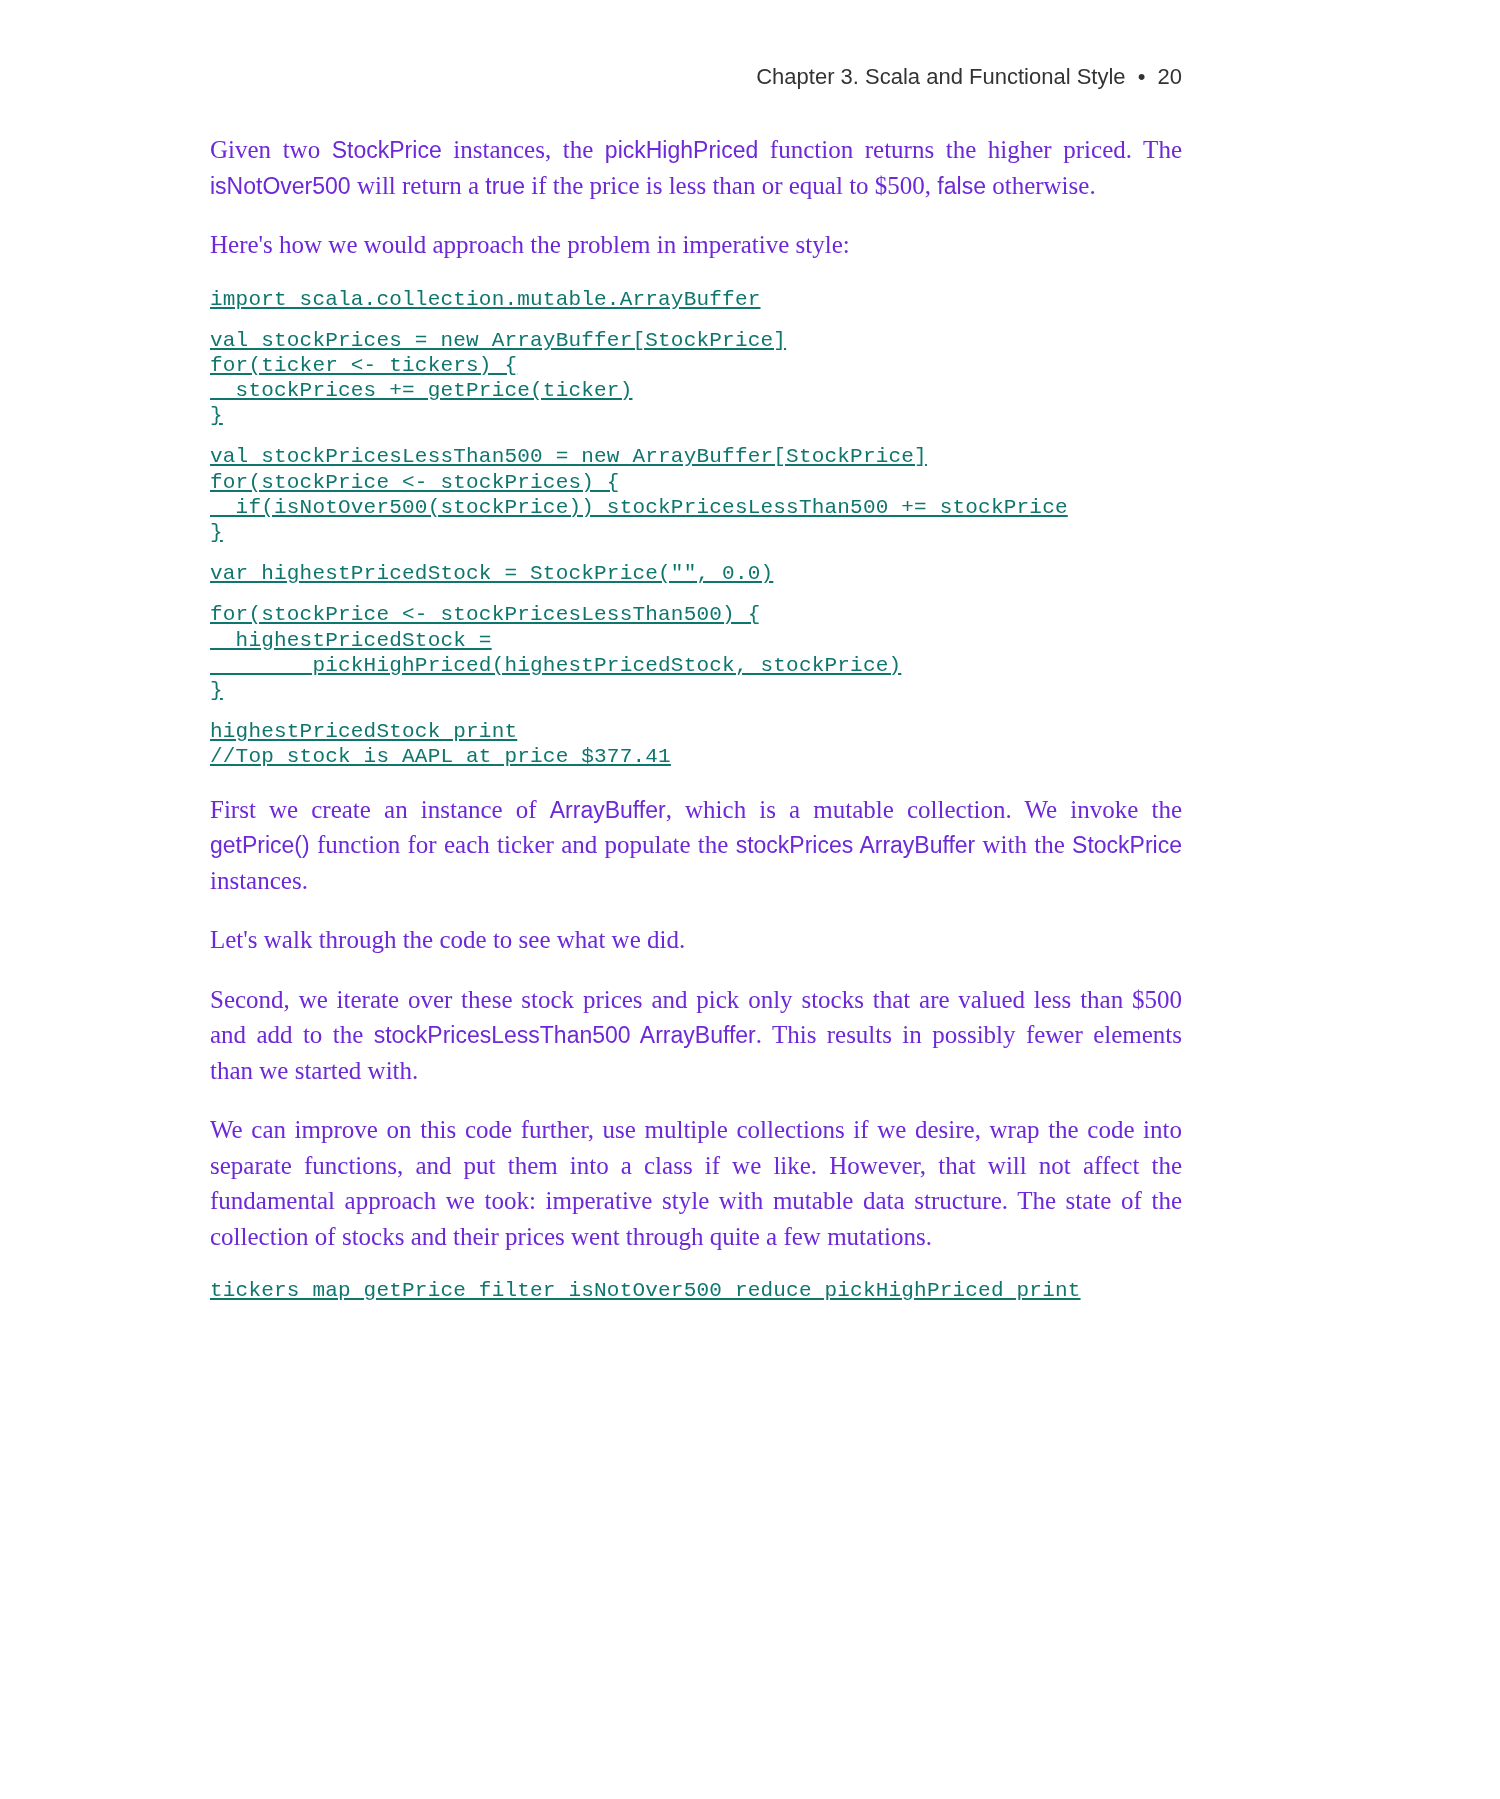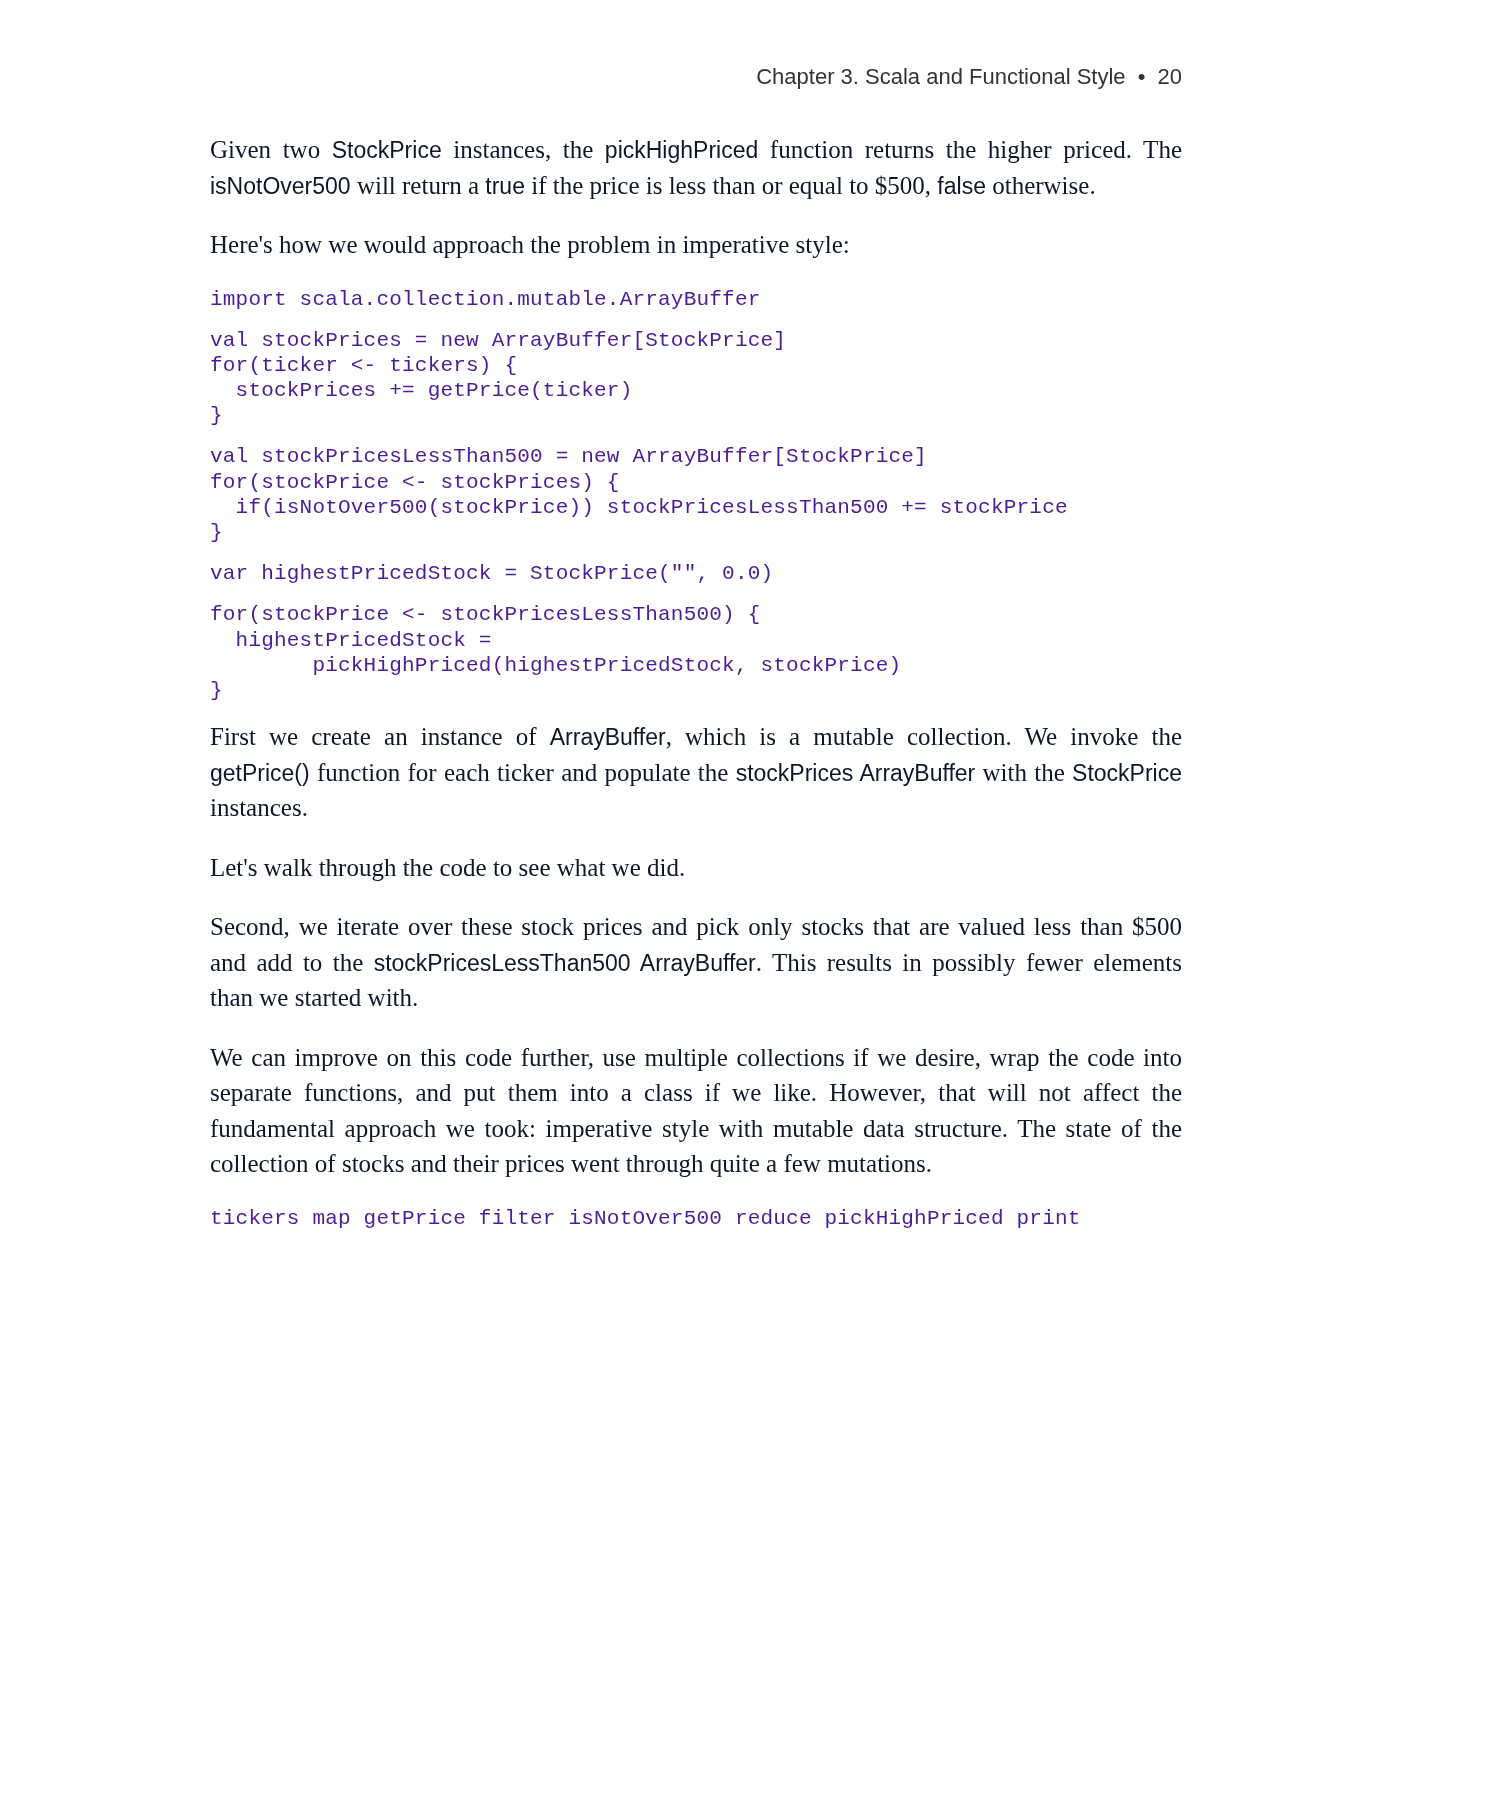--- a/index.html
+++ b/index.html
@@ -30,34 +30,35 @@
       padding-top: 4px;
     }
     .header .bullet {
       margin: 0 6px;
     }
     .para {
       font-size: 25px;
       line-height: 1.42;
       margin-bottom: 24px;
       text-align: justify;
-      color: #0f172a;
+      color: #6d28d9;
     }
     .inline-code {
       font-family: 'Segoe UI', 'Helvetica Neue', Arial, sans-serif;
       font-size: 23px;
     }
     .code-block {
       font-family: 'Consolas', 'Menlo', 'Courier New', monospace;
       font-size: 21px;
       line-height: 1.2;
       white-space: pre;
       margin-bottom: 16px;
-      color: #4c1d95;
+      color: #0f766e;
       letter-spacing: 0.2px;
+      text-decoration: underline;
     }
     .page-footer {
       position: absolute;
       bottom: 48px;
       left: 0;
       right: 0;
       text-align: center;
       font-family: Arial, sans-serif;
       font-size: 21px;
       color: #333;
@@ -92,20 +93,22 @@
 }</div>
   <div class="code-block">val stockPricesLessThan500 = new ArrayBuffer[StockPrice]
 for(stockPrice &lt;- stockPrices) {
   if(isNotOver500(stockPrice)) stockPricesLessThan500 += stockPrice
 }</div>
   <div class="code-block">var highestPricedStock = StockPrice("", 0.0)</div>
   <div class="code-block">for(stockPrice &lt;- stockPricesLessThan500) {
   highestPricedStock =
         pickHighPriced(highestPricedStock, stockPrice)
 }</div>
+  <div class="code-block" style="margin-bottom:22px;">highestPricedStock print
+//Top stock is AAPL at price $377.41</div>
 
   <p class="para">
     <span>First we create an instance of </span><span class="inline-code">ArrayBuffer</span><span>, which is a mutable collection. We invoke the </span><span class="inline-code">getPrice()</span><span> function for each ticker and populate the </span><span class="inline-code">stockPrices ArrayBuffer</span><span> with the </span><span class="inline-code">StockPrice</span><span> instances.</span>
   </p>
 
   <p class="para">Let's walk through the code to see what we did.</p>
 
   <p class="para">
     <span>Second, we iterate over these stock prices and pick only stocks that are valued less than $500 and add to the </span><span class="inline-code">stockPricesLessThan500 ArrayBuffer</span><span>. This results in possibly fewer elements than we started with.</span>
   </p>

